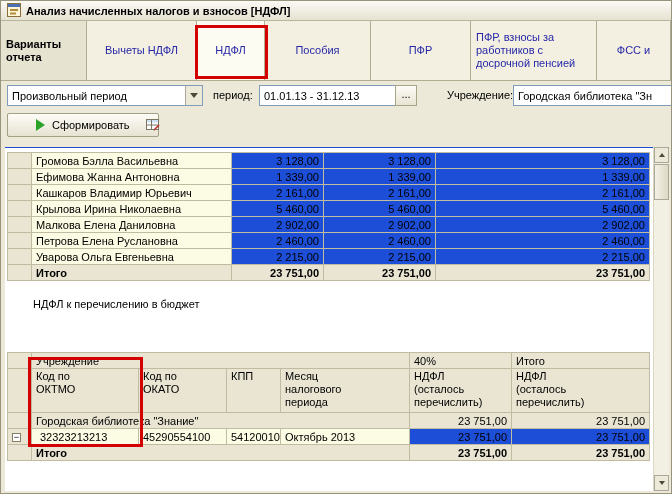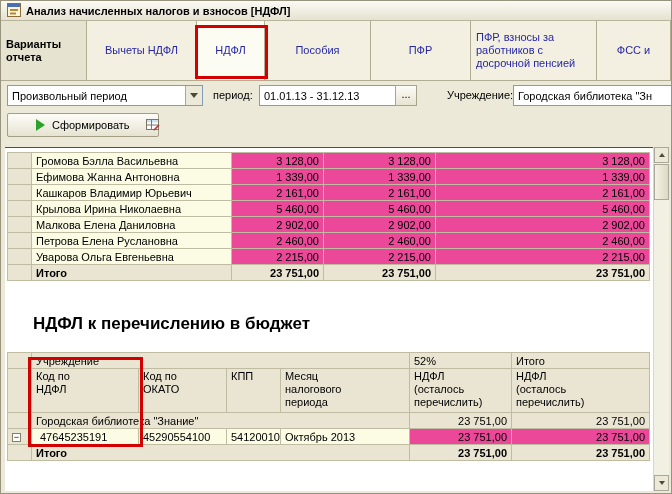--- a/index.html
+++ b/index.html
@@ -44,25 +44,25 @@
     background:linear-gradient(#fdfcf7,#e7e3d2);border:1px solid #a39f85;border-radius:2px;cursor:default}
   .playtri{width:0;height:0;border-left:9px solid #2ba32b;border-top:6px solid transparent;border-bottom:6px solid transparent}
   .iconbtn{position:absolute;left:142px;top:3px;width:20px;height:20px;display:flex;align-items:center;justify-content:center;cursor:default}
 
   
   .report{position:absolute;left:4px;top:146px;width:648px;height:344px;background:#fff;border-top:1px solid #1d4ed8;overflow:hidden}
   table{border-collapse:collapse;table-layout:fixed;font-size:11px}
   td{border:1px solid #c0bca2;padding:1px 4px;height:16px;overflow:hidden;white-space:nowrap;vertical-align:middle}
   .gutter{background:#e9e5d2;width:24px}
   .cell-data{background:#fcfbe3}
-  .cell-amt{background:#ec4899;text-align:right}
+  .cell-amt{background:#1d4ed8;text-align:right}
   .row-total td{background:#e9e5d2;font-weight:bold}
   .row-total .cell-amt,.row-total .cell-data{background:#e9e5d2}
   .emp{position:absolute;left:2px;top:4px;width:642px}
-  .section-title{position:absolute;left:28px;top:166px;font-size:17px;font-weight:bold;white-space:nowrap}
+  .section-title{position:absolute;left:28px;top:150px;font-size:11px;font-weight:normal;white-space:nowrap}
   .budget{position:absolute;left:2px;top:204px;width:642px}
   .hdr td{background:#e9e5d2}
   .hdr2 td{vertical-align:top;white-space:normal;line-height:13px;height:44px}
   .w55{display:inline-block;max-width:58px}
   .w65{display:inline-block;max-width:68px}
   .w75{display:inline-block;max-width:76px}
   .grp td{background:#e9e5d2}
   .grp .cell-amt{background:#e9e5d2}
   .expander{width:9px;height:9px;border:1px solid #848066;background:#fff;font-size:9px;line-height:7px;text-align:center;
     display:inline-block;vertical-align:middle;cursor:default}
@@ -229,43 +229,43 @@
           <col style="width:88px">
           <col style="width:54px">
           <col style="width:129px">
           <col style="width:102px">
           <col style="width:138px">
         </colgroup>
       <tbody>
           <tr class="hdr">
         <td class="gutter"></td>
         <td colspan="4">Учреждение</td>
-        <td>52%</td>
+        <td>40%</td>
         <td>Итого</td>
       </tr>
       <tr class="hdr hdr2">
         <td class="gutter"></td>
-        <td><span class="w55">Код по НДФЛ</span></td>
+        <td><span class="w55">Код по ОКТМО</span></td>
         <td><span class="w55">Код по ОКАТО</span></td>
         <td><span class="w55">КПП</span></td>
         <td><span class="w65">Месяц налогового периода</span></td>
         <td><span class="w75">НДФЛ (осталось перечислить)</span></td>
         <td><span class="w75">НДФЛ (осталось перечислить)</span></td>
       </tr>
       <tr class="grp">
         <td class="gutter"></td>
         <td colspan="4">Городская библиотека "Знание"</td>
         <td class="cell-amt">23 751,00</td>
         <td class="cell-amt">23 751,00</td>
       </tr>
       <tr>
         <td class="gutter">
           <span class="expander">−</span>
         </td>
-        <td class="cell-data indent">47645235191</td>
+        <td class="cell-data indent">32323213213</td>
         <td class="cell-data">45290554100</td>
         <td class="cell-data">541200101</td>
         <td class="cell-data">Октябрь 2013</td>
         <td class="cell-amt">23 751,00</td>
         <td class="cell-amt">23 751,00</td>
       </tr>
       <tr class="row-total">
         <td class="gutter"></td>
         <td colspan="4" class="cell-data">Итого</td>
         <td class="cell-amt">23 751,00</td>

